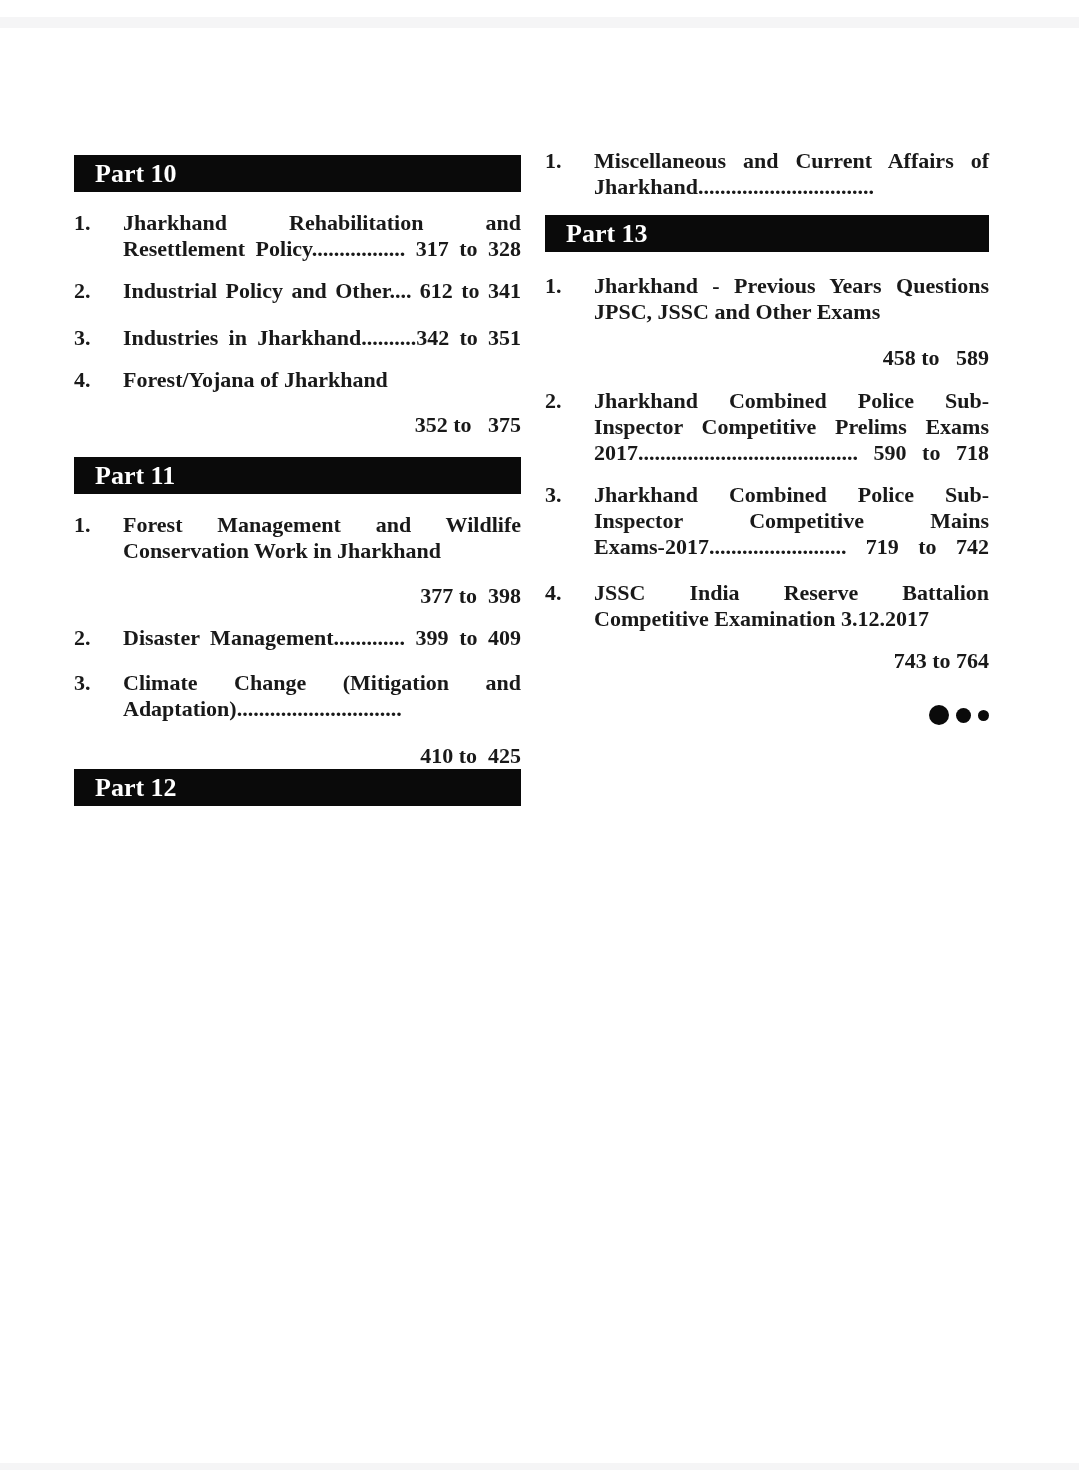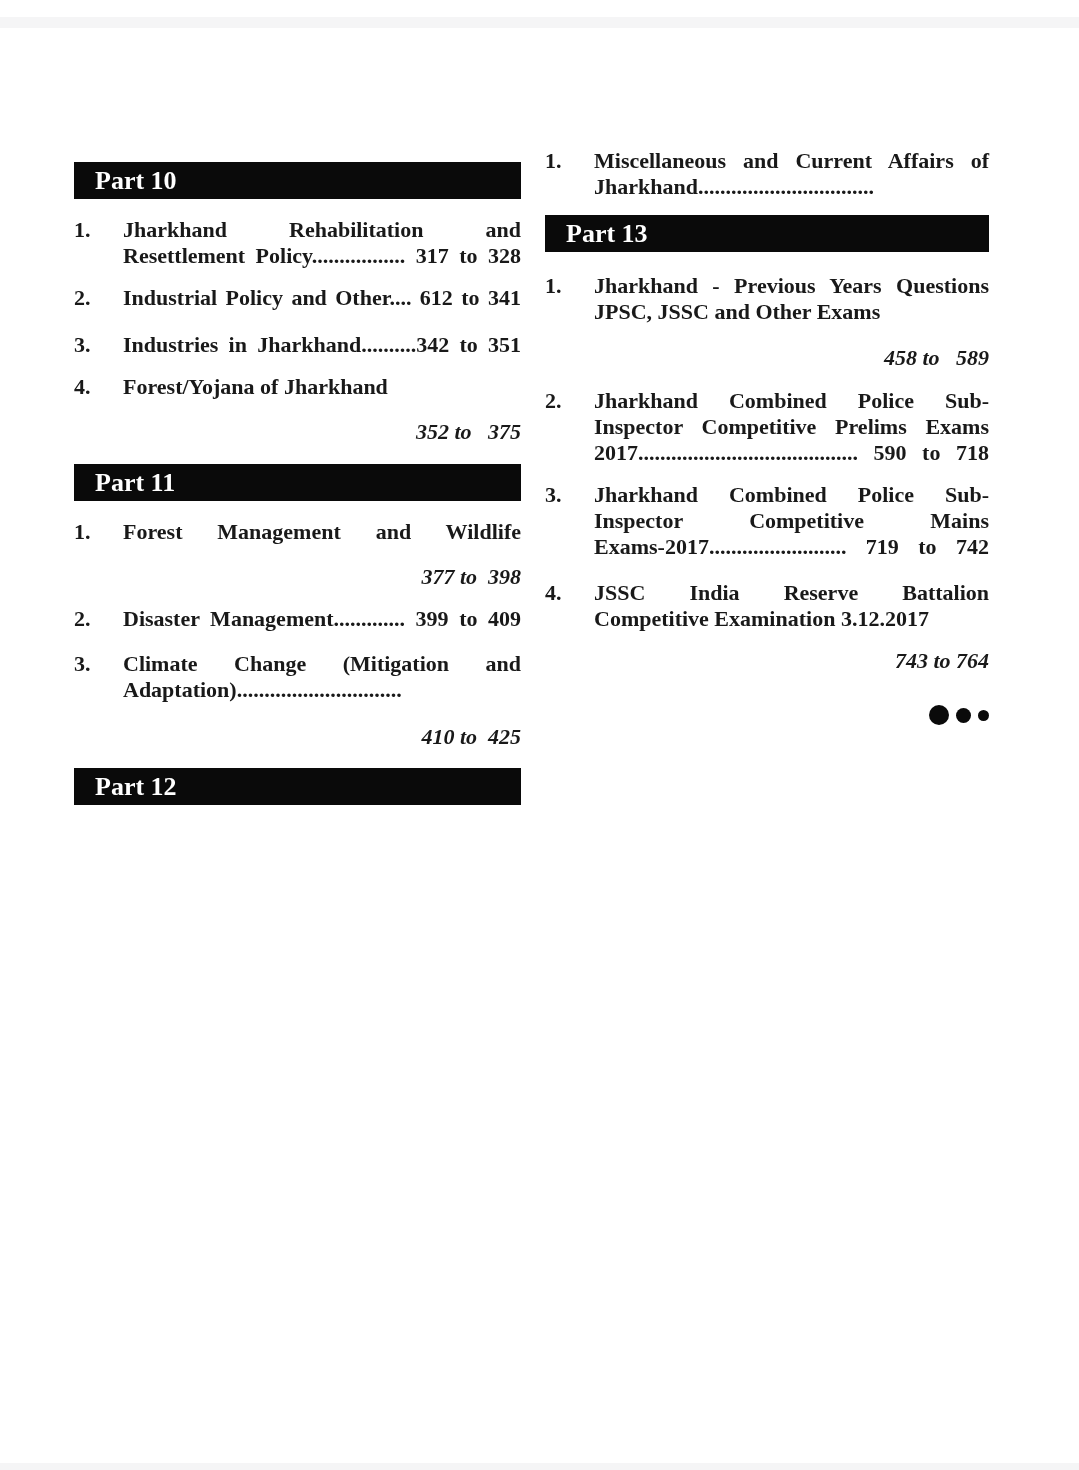--- a/index.html
+++ b/index.html
@@ -15,39 +15,39 @@
     font-size:22px;
     line-height:26px;
   }
   .edge-strip{
     position:absolute;left:0;width:1079px;background:#f5f5f6;
   }
   .edge-strip.top{top:17px;height:11px;}
   .edge-strip.bottom{top:1463px;height:7px;}
 
   .col{position:absolute;}
-  .col-left{left:74px;top:162px;width:447px;}
+  .col-left{left:74px;top:155px;width:447px;}
   .col-right{left:545px;top:148px;width:444px;}
 
   .part-bar{
     background:#0a0a0a;
     color:#ffffff;
     height:37px;
     line-height:37px;
     padding-left:21px;
     font-size:26px;
     box-sizing:border-box;
   }
   .item{display:flex;}
   .num{flex:0 0 49px;}
   .body{flex:1;min-width:0;}
   .line{display:block;}
   .spread{text-align:justify;text-align-last:justify;}
   .plain{white-space:pre;}
-  .pages{text-align:right;white-space:pre;font-style:italic;}
+  .pages{text-align:right;white-space:pre;}
 
   .ornament{display:flex;justify-content:flex-end;align-items:center;gap:7px;margin-top:31px;}
   .dot{display:inline-block;border-radius:50%;background:#0a0a0a;}
   .dot.d1{width:20px;height:20px;}
   .dot.d2{width:15px;height:15px;}
   .dot.d3{width:11px;height:11px;}
 </style>
 </head>
 <body>
 
@@ -93,41 +93,42 @@
     <div class="pages" style="margin-top:19px">352 to   375</div>
 
     <div class="part-bar" style="margin-top:19px">
       <span>Part 11</span>
     </div>
 
     <div class="item" style="margin-top:18px">
       <span class="num">1.</span>
       <span class="body">
         <span class="line spread">Forest Management and Wildlife</span>
+        <span class="line plain">Conservation Work in Jharkhand</span>
       </span>
     </div>
     <div class="pages" style="margin-top:19px">377 to  398</div>
 
     <div class="item" style="margin-top:16px">
       <span class="num">2.</span>
       <span class="body">
         <span class="line spread">Disaster Management............. 399 to 409</span>
       </span>
     </div>
 
     <div class="item" style="margin-top:19px">
       <span class="num">3.</span>
       <span class="body">
         <span class="line spread">Climate Change (Mitigation and</span>
         <span class="line plain">Adaptation)..............................</span>
       </span>
     </div>
     <div class="pages" style="margin-top:21px">410 to  425</div>
 
-    <div class="part-bar" style="margin-top:18px">
+    <div class="part-bar" style="">
       <span>Part 12</span>
     </div>
 
   </section>
 
   <section class="col col-right">
 
     <div class="item">
       <span class="num">1.</span>
       <span class="body">

